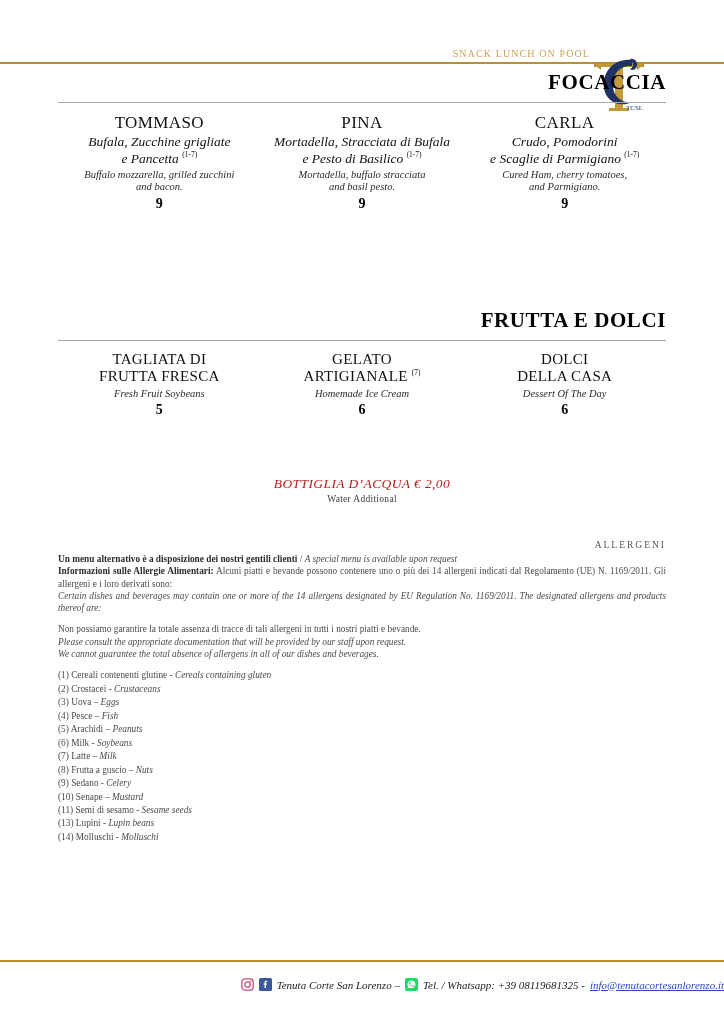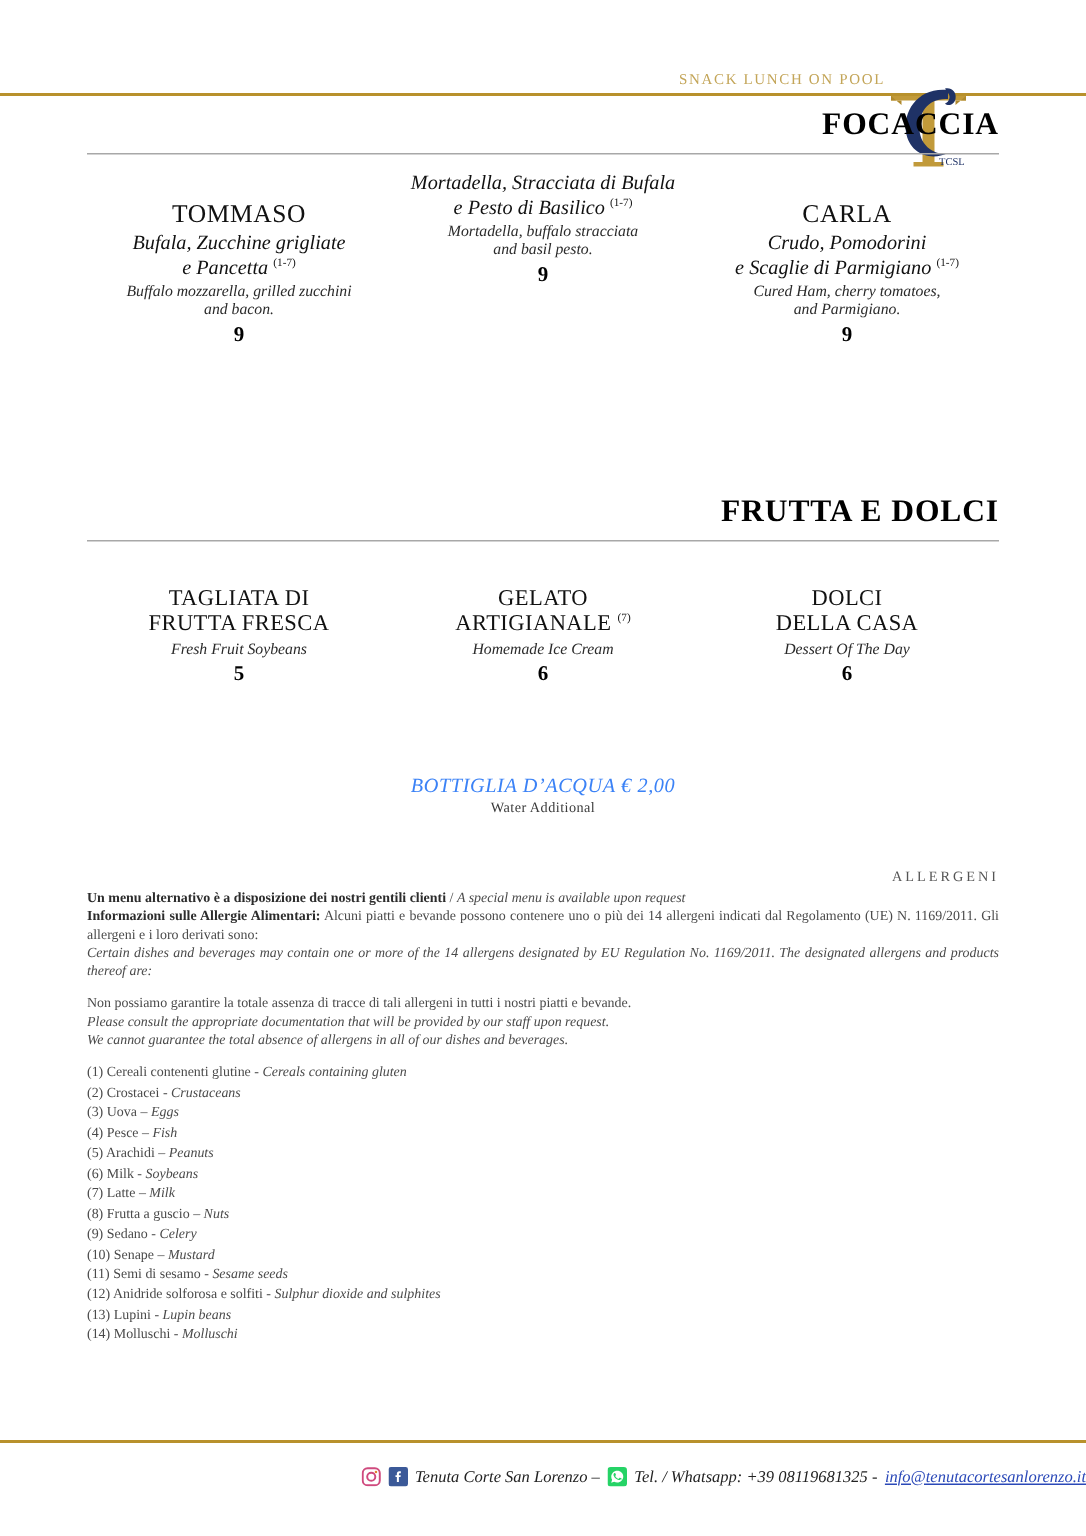--- a/index.html
+++ b/index.html
@@ -89,21 +89,20 @@
   .item {
     flex: 1 1 0;
     text-align: center;
     padding: 0 4px;
   }
   .item-name {
     font-size: 17px;
     letter-spacing: 0.4px;
     line-height: 1.16;
     color: #111;
-    margin-top: 20px;
   }
   .item-name.two-line { font-size: 15px; letter-spacing: 0.3px; }
   .item-desc-it {
     font-style: italic;
     font-size: 13.5px;
     line-height: 1.2;
     margin-top: 1px;
     color: #111;
   }
   .item-desc-en {
@@ -130,21 +129,21 @@
 
   
   .water {
     text-align: center;
     margin-top: 58px;
   }
   .water-it {
     font-style: italic;
     font-size: 13.5px;
     letter-spacing: 0.4px;
-    color: #3b82f6;
+    color: #b91c1c;
   }
   .water-en {
     font-size: 9.5px;
     margin-top: 2px;
     color: #3a3a3a;
     letter-spacing: 0.3px;
   }
 
   
   .allergens {
@@ -246,20 +245,21 @@
             <sup class="alg">(1-7)</sup>
           </div>
           <div class="item-desc-en">
             <span>Buffalo mozzarella, grilled zucchini</span><br>
             <span>and bacon.</span>
           </div>
           <div class="item-price">9</div>
         </div>
 
         <div class="item">
+          <div class="item-name">PINA</div>
           <div class="item-desc-it">
             <span>Mortadella, Stracciata di Bufala</span><br>
             <span>e Pesto di Basilico</span>
             <sup class="alg">(1-7)</sup>
           </div>
           <div class="item-desc-en">
             <span>Mortadella, buffalo stracciata</span><br>
             <span>and basil pesto.</span>
           </div>
           <div class="item-price">9</div>
@@ -357,21 +357,20 @@
         <div class="alg-item"><span>(2)</span> <span>Crostacei - </span><i>Crustaceans</i></div>
         <div class="alg-item"><span>(3)</span> <span>Uova – </span><i>Eggs</i></div>
         <div class="alg-item"><span>(4)</span> <span>Pesce – </span><i>Fish</i></div>
         <div class="alg-item"><span>(5)</span> <span>Arachidi – </span><i>Peanuts</i></div>
         <div class="alg-item"><span>(6)</span> <span>Milk - </span><i>Soybeans</i></div>
         <div class="alg-item"><span>(7)</span> <span>Latte – </span><i>Milk</i></div>
         <div class="alg-item"><span>(8)</span> <span>Frutta a guscio – </span><i>Nuts</i></div>
         <div class="alg-item"><span>(9)</span> <span>Sedano - </span><i>Celery</i></div>
         <div class="alg-item"><span>(10)</span> <span>Senape – </span><i>Mustard</i></div>
         <div class="alg-item"><span>(11)</span> <span>Semi di sesamo - </span><i>Sesame seeds</i></div>
-        <div class="alg-item"><span>(12)</span> <span>Anidride solforosa e solfiti - </span><i>Sulphur dioxide and sulphites</i></div>
         <div class="alg-item"><span>(13)</span> <span>Lupini - </span><i>Lupin beans</i></div>
         <div class="alg-item"><span>(14)</span> <span>Molluschi - </span><i>Molluschi</i></div>
       </div>
     </div>
 
   </div>
 
   <div class="footer">
     <div class="rule-gold bottom"></div>
     <div class="footer-row">

